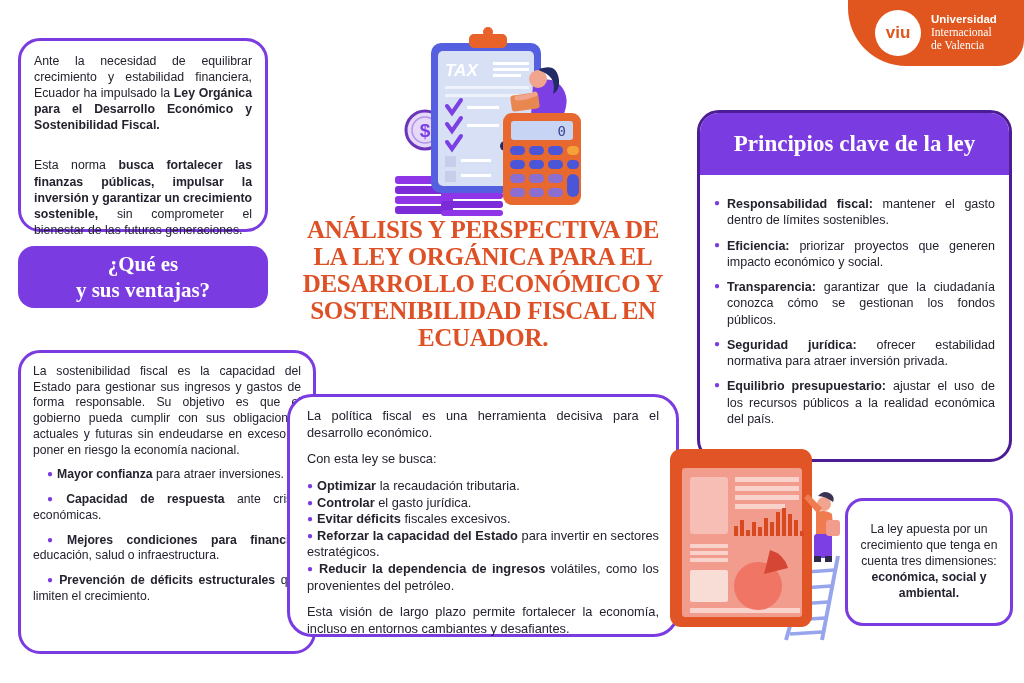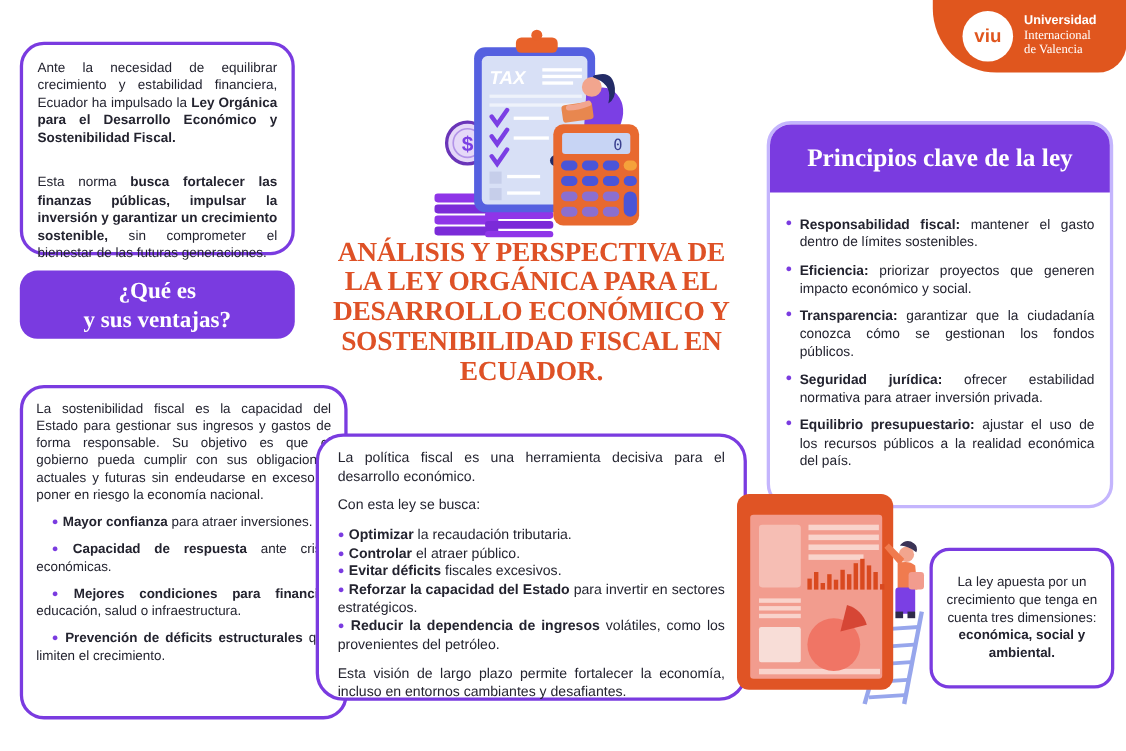--- a/index.html
+++ b/index.html
@@ -27,21 +27,21 @@
   #main-title { position:absolute; left:287px; top:216px; width:392px; text-align:center;
     font-family:"Liberation Serif", serif; font-weight:bold; font-size:25px;
     line-height:1.08; color:#de5126; letter-spacing:-0.3px; }
 
   #center-box { left:287px; top:394px; width:392px; height:243px; padding:11px 17px;
     font-size:12.8px; line-height:1.3; text-align:justify; border-radius:25px; }
   #center-box .gap { height:10px; }
   .cb-bullet { text-indent:0; }
 
   #principios { position:absolute; left:697px; top:110px; width:315px; height:352px;
-    border:3px solid #c4b5fd; border-radius:22px; overflow:hidden; background:#fff; }
+    border:3px solid #4c1d95; border-radius:22px; overflow:hidden; background:#fff; }
   #principios-header { background:#7a3be0; height:62px; color:#fff; text-align:center;
     font-family:"Liberation Serif", serif; font-weight:bold; font-size:23px;
     display:flex; align-items:center; justify-content:center; }
   #principios-body { padding:12px 14px; font-size:12.5px; line-height:1.3; text-align:justify; }
   .pr-bullet { position:relative; padding-left:13px; margin-top:9px; }
   .pr-bullet .dot { position:absolute; left:0; top:0; padding:0; }
 
   #growth-box { left:845px; top:498px; width:168px; height:128px; padding:12px 9px;
     font-size:12.2px; line-height:1.3; text-align:center; border-radius:18px; z-index:6;
     display:flex; align-items:center;justify-content:center; }
@@ -178,21 +178,21 @@
     <div>SOSTENIBILIDAD FISCAL EN</div>
     <div>ECUADOR.</div>
   </div>
 
   <div id="center-box" class="pbox">
     <p>La política fiscal es una herramienta decisiva para el desarrollo económico.</p>
     <div class="gap"></div>
     <p>Con esta ley se busca:</p>
     <div class="gap"></div>
     <p class="cb-bullet"><span class="dot">●</span><span><b>Optimizar</b><span> la recaudación tributaria.</span></span></p>
-    <p class="cb-bullet"><span class="dot">●</span><span><b>Controlar</b><span> el atraer público.</span></span></p>
+    <p class="cb-bullet"><span class="dot">●</span><span><b>Controlar</b><span> el gasto jurídica.</span></span></p>
     <p class="cb-bullet"><span class="dot">●</span><span><b>Evitar déficits</b><span> fiscales excesivos.</span></span></p>
     <p class="cb-bullet"><span class="dot">●</span><span><b>Reforzar la capacidad del Estado</b><span> para invertir en sectores estratégicos.</span></span></p>
     <p class="cb-bullet"><span class="dot">●</span><span><b>Reducir la dependencia de ingresos</b><span> volátiles, como los provenientes del petróleo.</span></span></p>
     <div class="gap"></div>
     <p>Esta visión de largo plazo permite fortalecer la economía, incluso en entornos cambiantes y desafiantes.</p>
   </div>
 
   <div id="principios">
     <div id="principios-header">
       <span>Principios clave de la ley</span>

